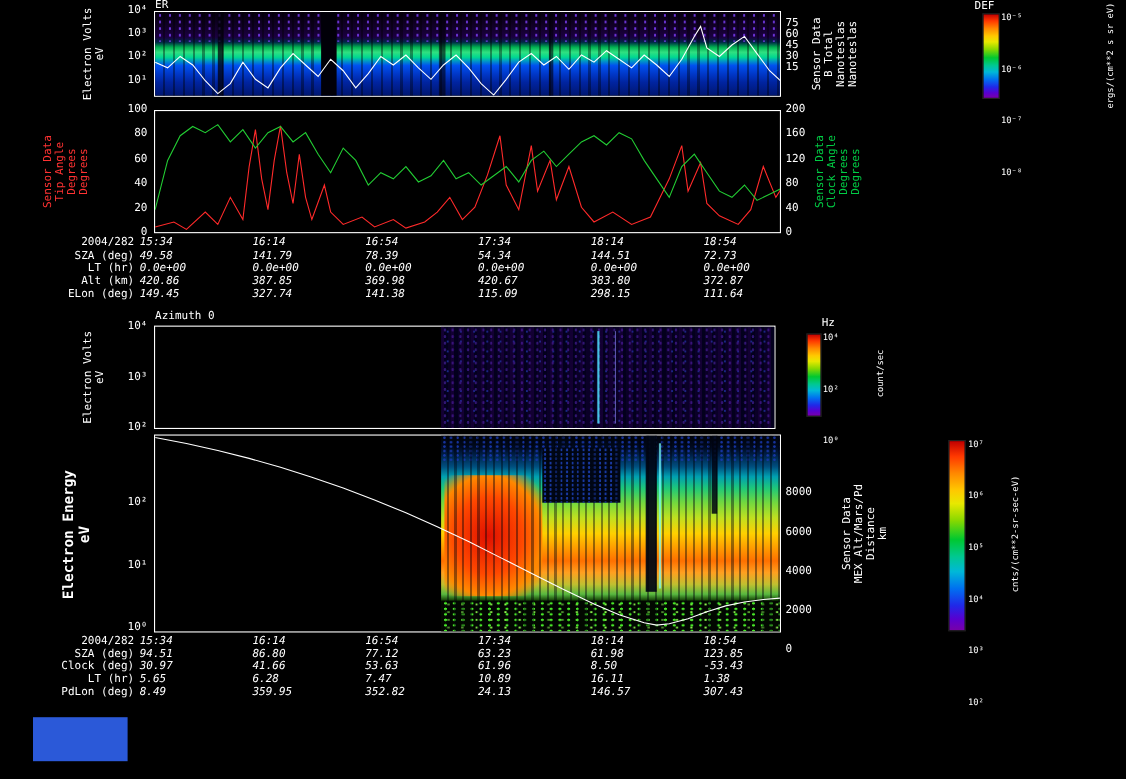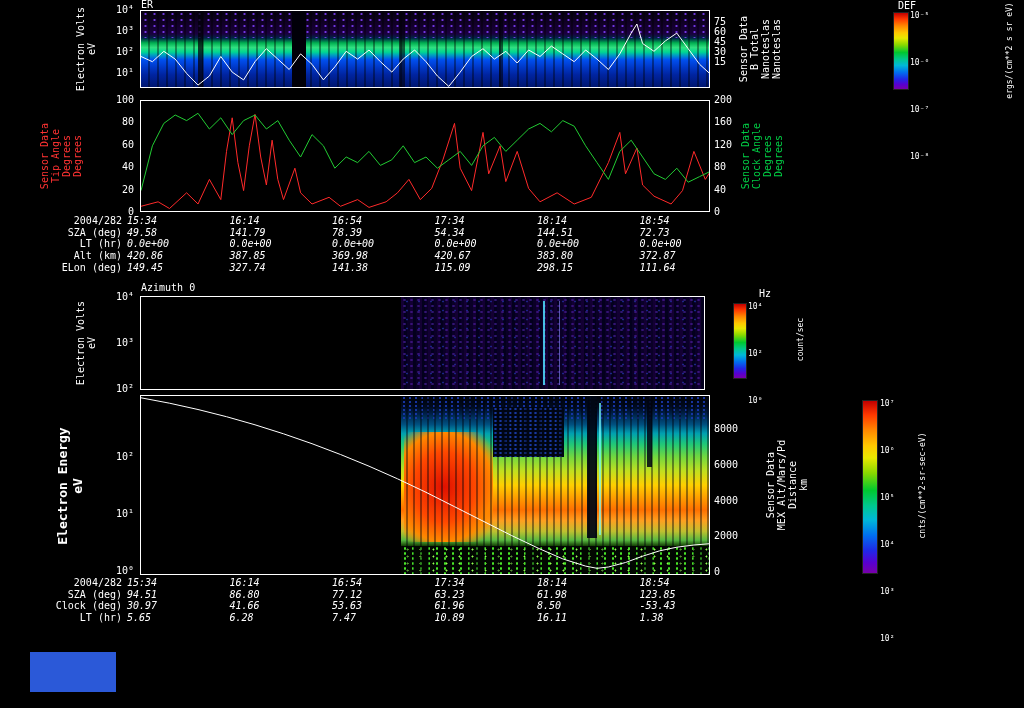--- a/index.html
+++ b/index.html
@@ -3,21 +3,21 @@
 <meta charset="utf-8">
 <style>
   html,body{margin:0;padding:0;background:#000;}
   body{font-family:"DejaVu Sans Mono","Liberation Mono",monospace;color:#fff;}
   #screen{position:relative;width:1024px;height:708px;background:#000;overflow:hidden;}
 
   .panel{position:absolute;border:1px solid #fff;box-sizing:border-box;background:#000;overflow:hidden;}
   .panel svg{position:absolute;left:0;top:0;}
 
   .ptitle{position:absolute;font-size:10px;line-height:10px;color:#fff;}
-  .cbtitle{position:absolute;font-size:10px;line-height:10px;color:#fff;margin-left:12px;}
+  .cbtitle{position:absolute;font-size:10px;line-height:10px;color:#fff;}
 
   .ticks{position:absolute;display:flex;flex-direction:column;justify-content:space-between;
          font-size:10px;line-height:10px;color:#fff;}
   .ticks.l{align-items:flex-end;text-align:right;}
   .ticks.r{align-items:flex-start;text-align:left;}
   .ticks.cbt{font-size:8px;line-height:9px;gap:38px;}
 
   .vlabel{position:absolute;transform:rotate(-90deg);text-align:center;
           font-size:10px;line-height:11px;color:#fff;white-space:nowrap;}
   .vlabel span{display:block;}
@@ -271,21 +271,21 @@
     <svg width="570" height="180">
         <polyline points="0.0,1.8 28.5,7.2 57.0,13.5 85.5,20.7 114.0,28.8 142.5,37.8 171.0,47.7 199.5,58.5 228.0,70.2 256.5,82.8 285.0,96.3 313.5,110.7 342.0,125.1 370.5,139.5 399.0,153.0 421.8,162.9 444.6,170.1 456.0,172.3 467.4,171.0 484.5,166.5 501.6,160.2 518.7,154.8 535.8,151.2 552.9,149.0 570.0,147.6" fill="none" stroke="#ffffff" stroke-width="1"></polyline>
       </svg>
   </div>
 
   <div class="ticks l" style="left:98px;top:452px;height:124px;width:36px;">
       <span>10²</span>
       <span>10¹</span>
       <span>10⁰</span>
     </div>
-  <div class="ticks r" style="left:714px;top:424px;height:153px;width:34px;">
+  <div class="ticks r" style="left:714px;top:443px;height:153px;width:34px;">
       <span>8000</span>
       <span>6000</span>
       <span>4000</span>
       <span>2000</span>
       <span>0</span>
     </div>
 
   <div class="vlabel big" style="left:-5px;top:471px;width:150px;">
       <span>Electron Energy</span>
       <span>eV</span>
@@ -346,17 +346,28 @@
       <span class="albl">LT (hr)</span>
       <div class="acells">
           <span>5.65</span>
           <span>6.28</span>
           <span>7.47</span>
           <span>10.89</span>
           <span>16.11</span>
           <span>1.38</span>
         </div>
     </div>
+    <div class="arow">
+      <span class="albl">PdLon (deg)</span>
+      <div class="acells">
+          <span>8.49</span>
+          <span>359.95</span>
+          <span>352.82</span>
+          <span>24.13</span>
+          <span>146.57</span>
+          <span>307.43</span>
+        </div>
+    </div>
   </div>
 
   <div class="bluebox" style="left: 30px; top: 652px; width: 86px; height: 40px; background: rgb(43, 89, 216);"></div>
 
 </div>
 
 </body></html>

